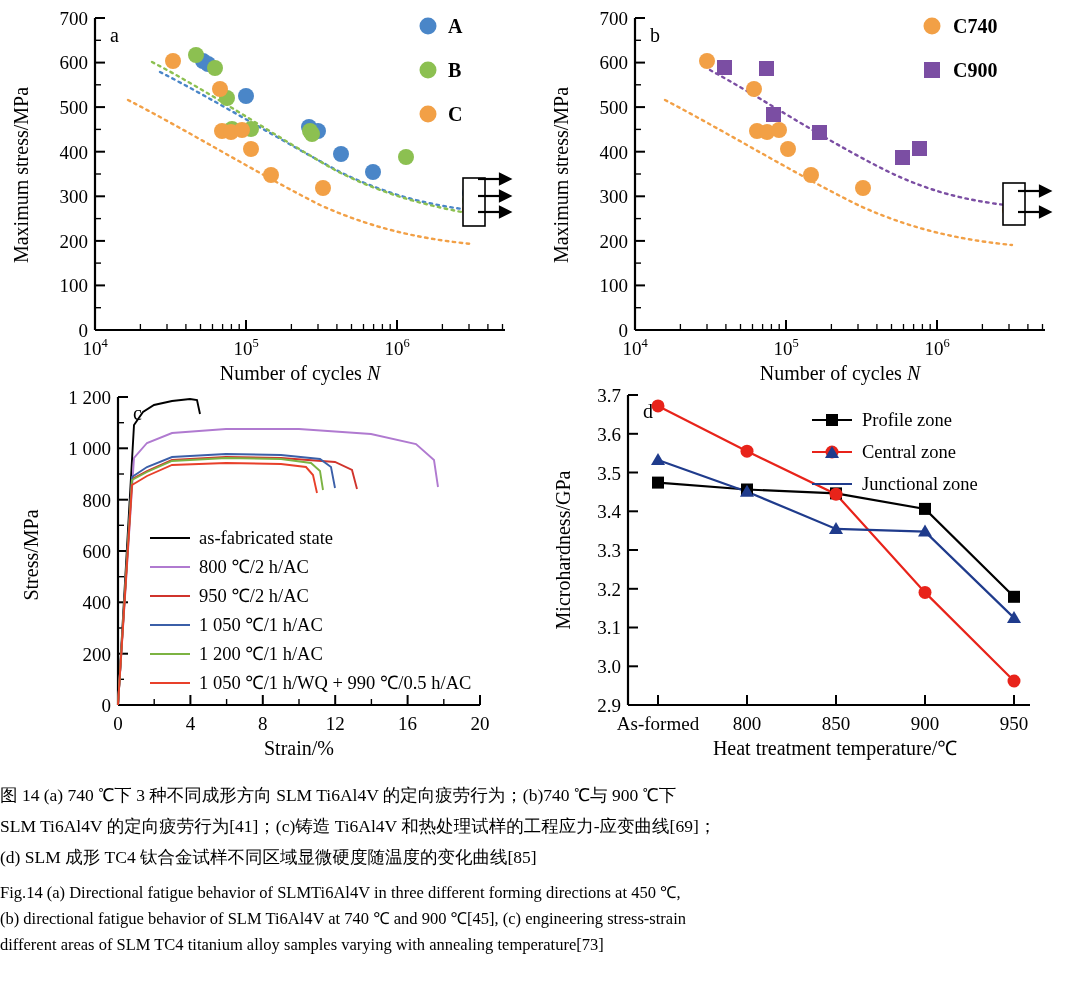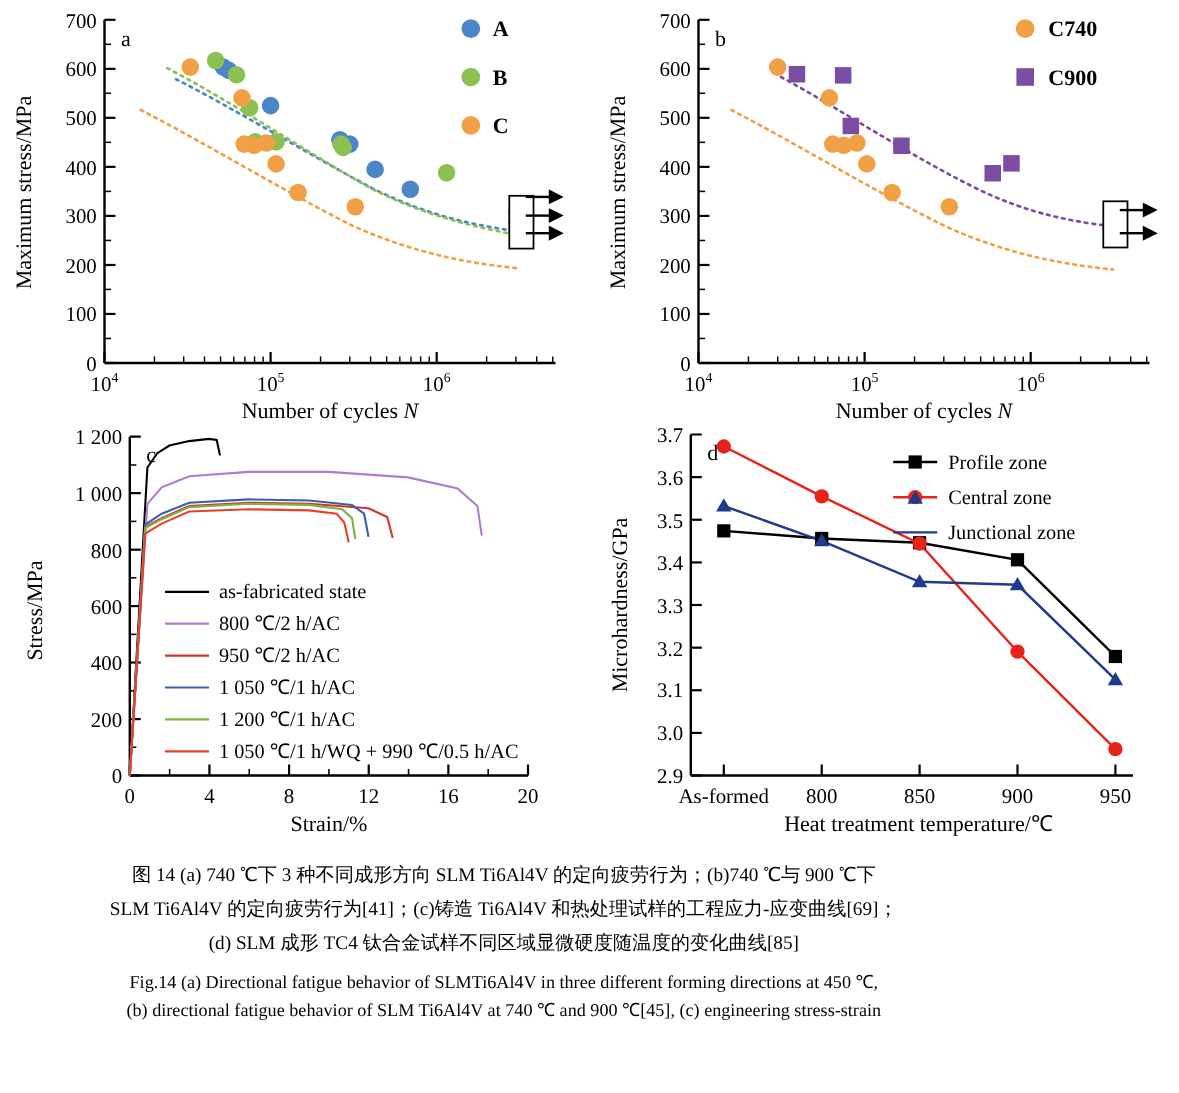--- a/index.html
+++ b/index.html
@@ -10,21 +10,21 @@
     position:relative;
     overflow:hidden;
   }
   .figure-wrap{position:relative;width:1072px;height:994px;}
   .panel{position:absolute;}
   svg{display:block;}
   text{font-family:"Liberation Serif", serif;}
   .caption{
     position:absolute;
     left:0;width:916px;
-    text-align:center;
+    text-align:left;
     font-family:"Liberation Serif", serif;
   }
   .cap-cn{font-size:17.5px;line-height:31px;}
   .cap-en{font-size:16.5px;line-height:26px;}
   .cap-line{display:block;}
 </style>
 </head>
 <body>
 
 <div class="figure-wrap">
@@ -481,15 +481,16 @@
 
   <div class="caption cap-cn" style="top:780px;">
     <span class="cap-line">图 14    (a) 740 ℃下 3 种不同成形方向 SLM Ti6Al4V 的定向疲劳行为；(b)740 ℃与 900 ℃下</span>
     <span class="cap-line">SLM Ti6Al4V 的定向疲劳行为[41]；(c)铸造 Ti6Al4V 和热处理试样的工程应力-应变曲线[69]；</span>
     <span class="cap-line">(d) SLM 成形 TC4 钛合金试样不同区域显微硬度随温度的变化曲线[85]</span>
   </div>
 
   <div class="caption cap-en" style="top:880px;">
     <span class="cap-line">Fig.14 (a) Directional fatigue behavior of SLMTi6Al4V in three different forming directions at 450 ℃,</span>
     <span class="cap-line">(b) directional fatigue behavior of SLM Ti6Al4V at 740 ℃ and 900 ℃[45], (c) engineering stress-strain</span>
+    <span class="cap-line">different areas of SLM TC4 titanium alloy samples varying with annealing temperature[73]</span>
   </div>
 
 </div>
 
 </body></html>

